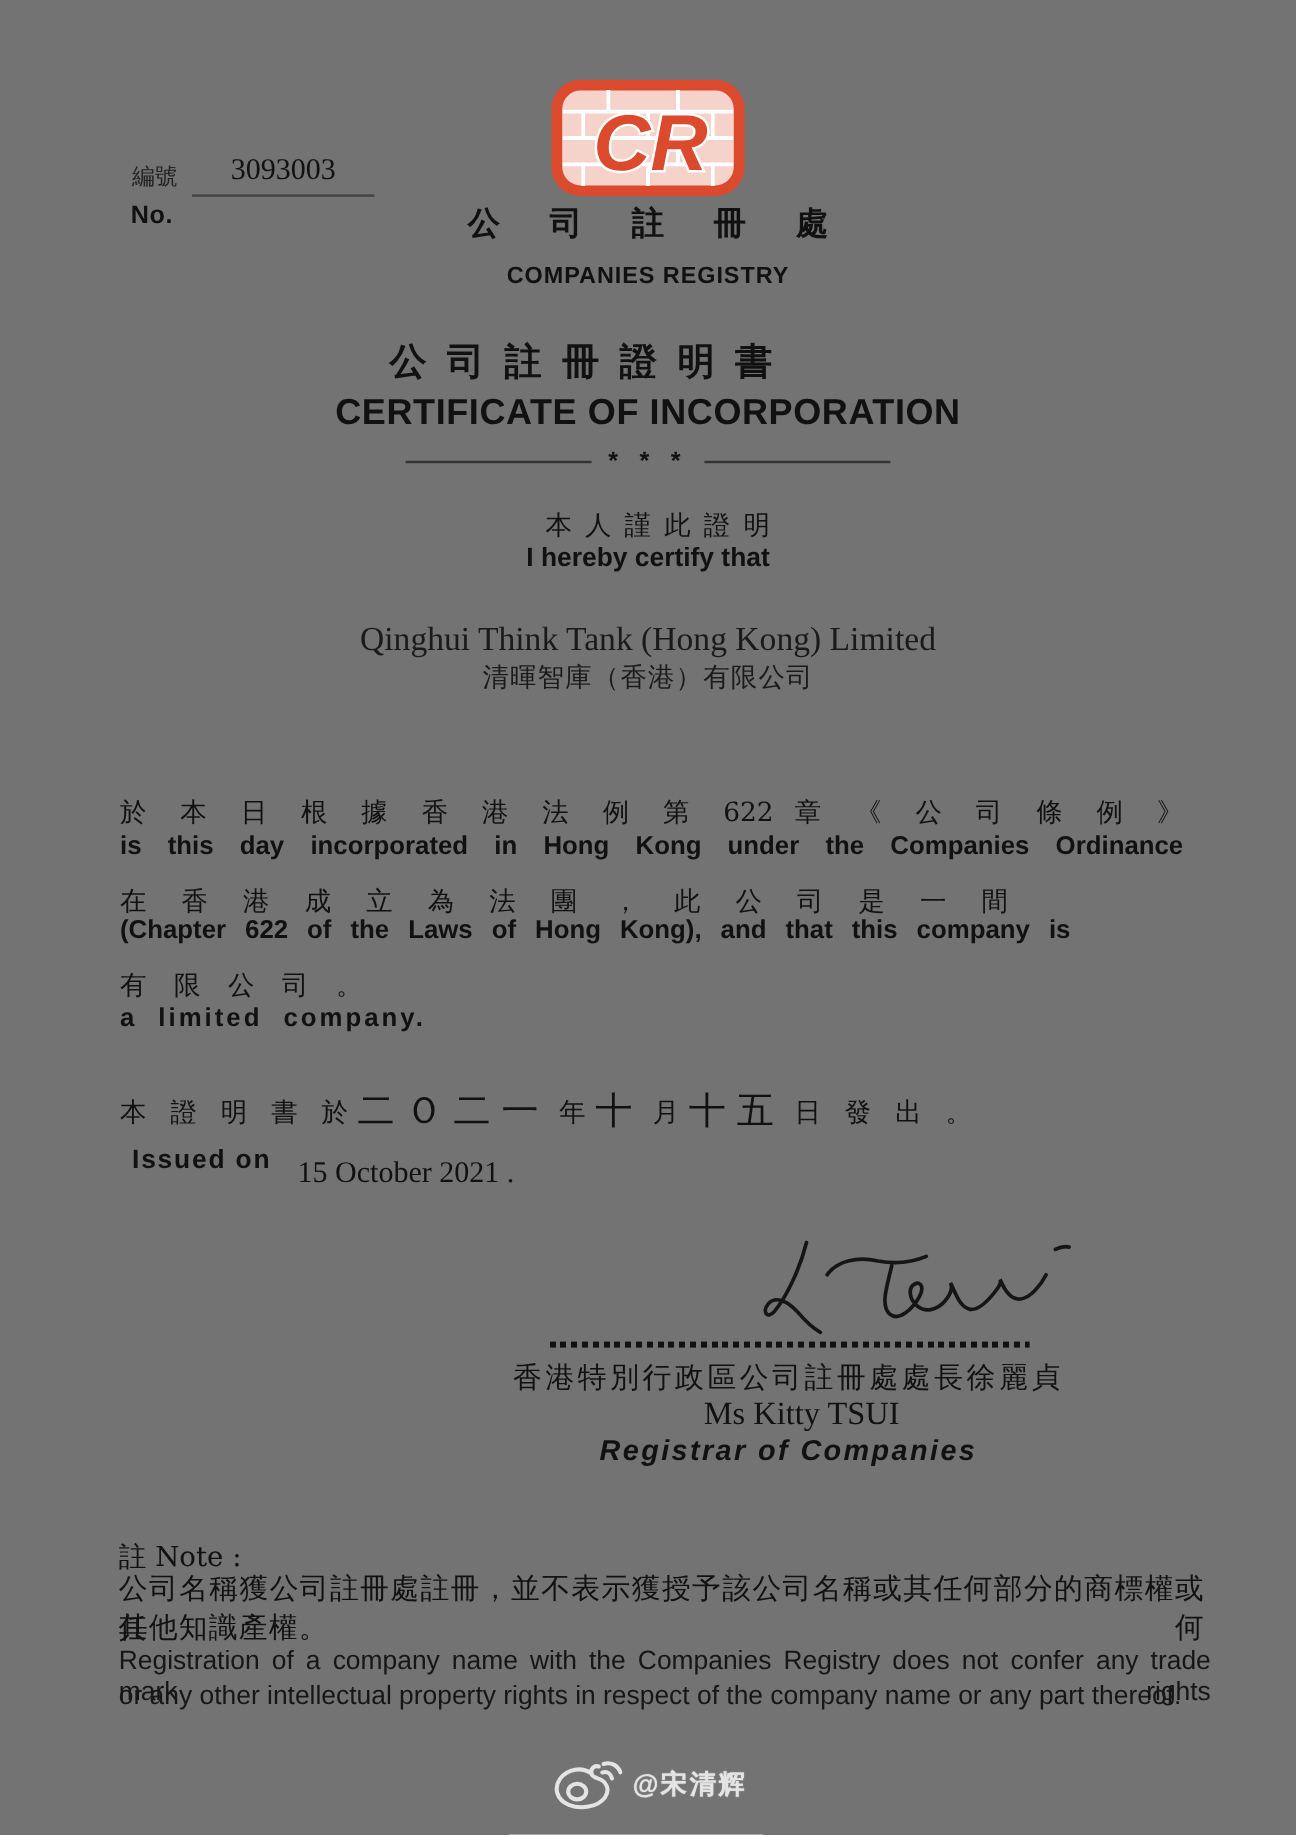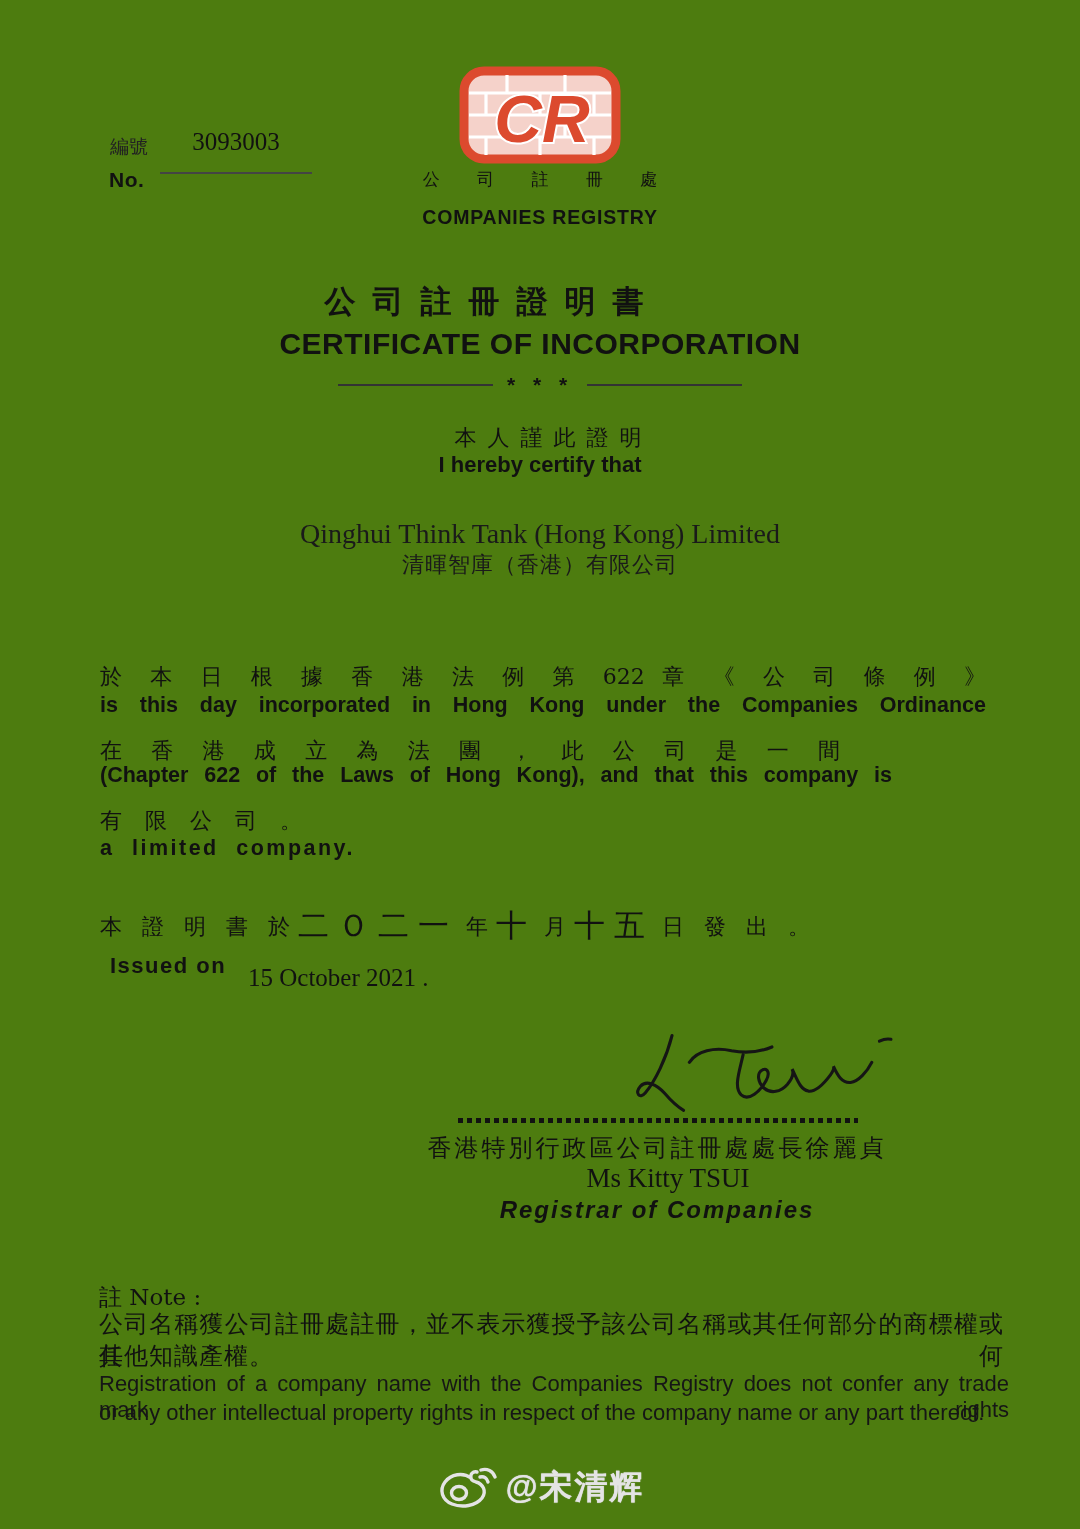--- a/index.html
+++ b/index.html
@@ -1,54 +1,54 @@
 <!DOCTYPE html>
 <html><head>
 <meta charset="utf-8">
 <style>
   * { margin: 0; padding: 0; box-sizing: border-box; }
   html, body { background: #ffffff; }
   .page {
     position: relative;
     width: 1080px;
     height: 1529px;
-    background: #4d7c0f;
+    background: #737373;
     color: #111;
     font-family: "Liberation Sans", sans-serif;
     overflow: hidden;
   }
   .abs { position: absolute; }
 
   
   .no-label-cn {
     left: 110px; top: 134px;
     font-family: "DejaVu Serif", "Liberation Serif", serif;
     font-size: 19px; color: #222;
   }
   .no-value {
     left: 160px; top: 128px; width: 152px;
     text-align: center;
     font-family: "Liberation Serif", serif;
     font-size: 25px;
     border-bottom: 2px solid #444;
-    padding-bottom: 16px;
+    padding-bottom: 6px;
   }
   .no-label-en {
     left: 109px; top: 168px;
     font-weight: bold; font-size: 21px; color: #111;
     letter-spacing: 0.5px;
   }
 
   
   .logo-block { left: 0; top: 66px; width: 1080px; text-align: center; }
   .logo-svg { display: block; margin: 0 auto; }
   .logo-cn {
     margin-top: 4px;
     font-family: "DejaVu Serif", serif;
-    font-size: 17px; font-weight: normal;
+    font-size: 27px; font-weight: bold;
     letter-spacing: 16px; margin-left: 16px;
     color: #111;
   }
   .logo-en {
     margin-top: 15px;
     font-weight: bold; font-size: 19.5px;
     letter-spacing: 0.8px; color: #111;
   }
 
   
@@ -188,21 +188,21 @@
   }
 
   
   .watermark {
     left: 0; top: 1462px; width: 1080px;
     display: flex; align-items: center; justify-content: center;
     gap: 8px;
     color: #e4e4e4;
   }
   .watermark-text {
-    font-size: 33px; font-weight: bold;
+    font-size: 22px; font-weight: bold;
     letter-spacing: 2px;
     text-shadow: 0 0 1px #d8d8d8;
   }
 </style>
 </head>
 <body>
 
 <div class="page">
 
   <div class="abs no-label-cn">編號</div>

